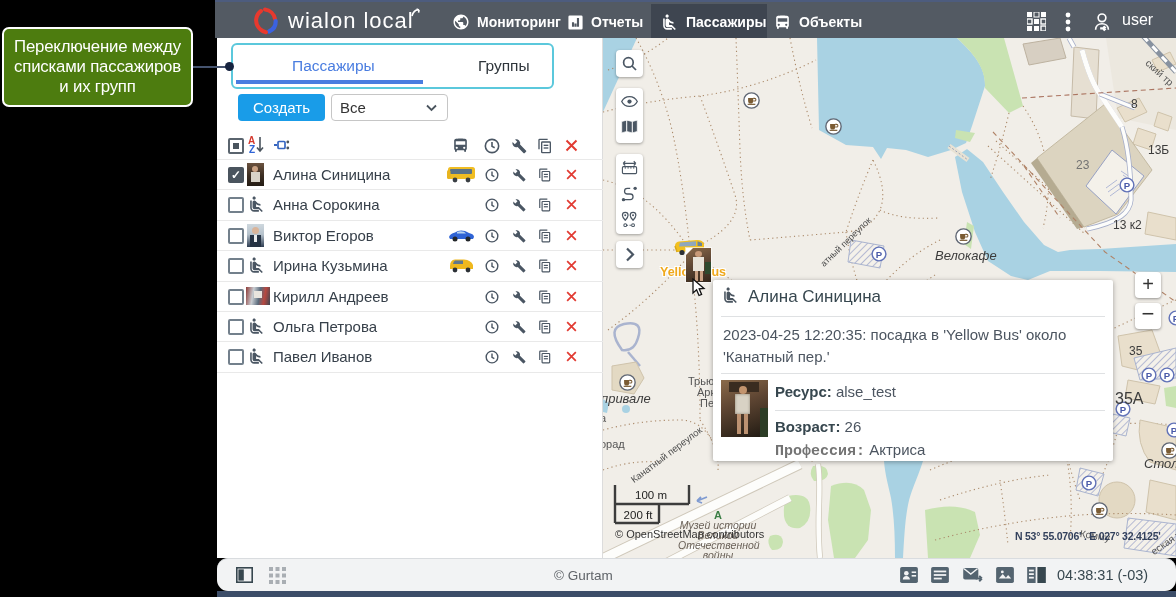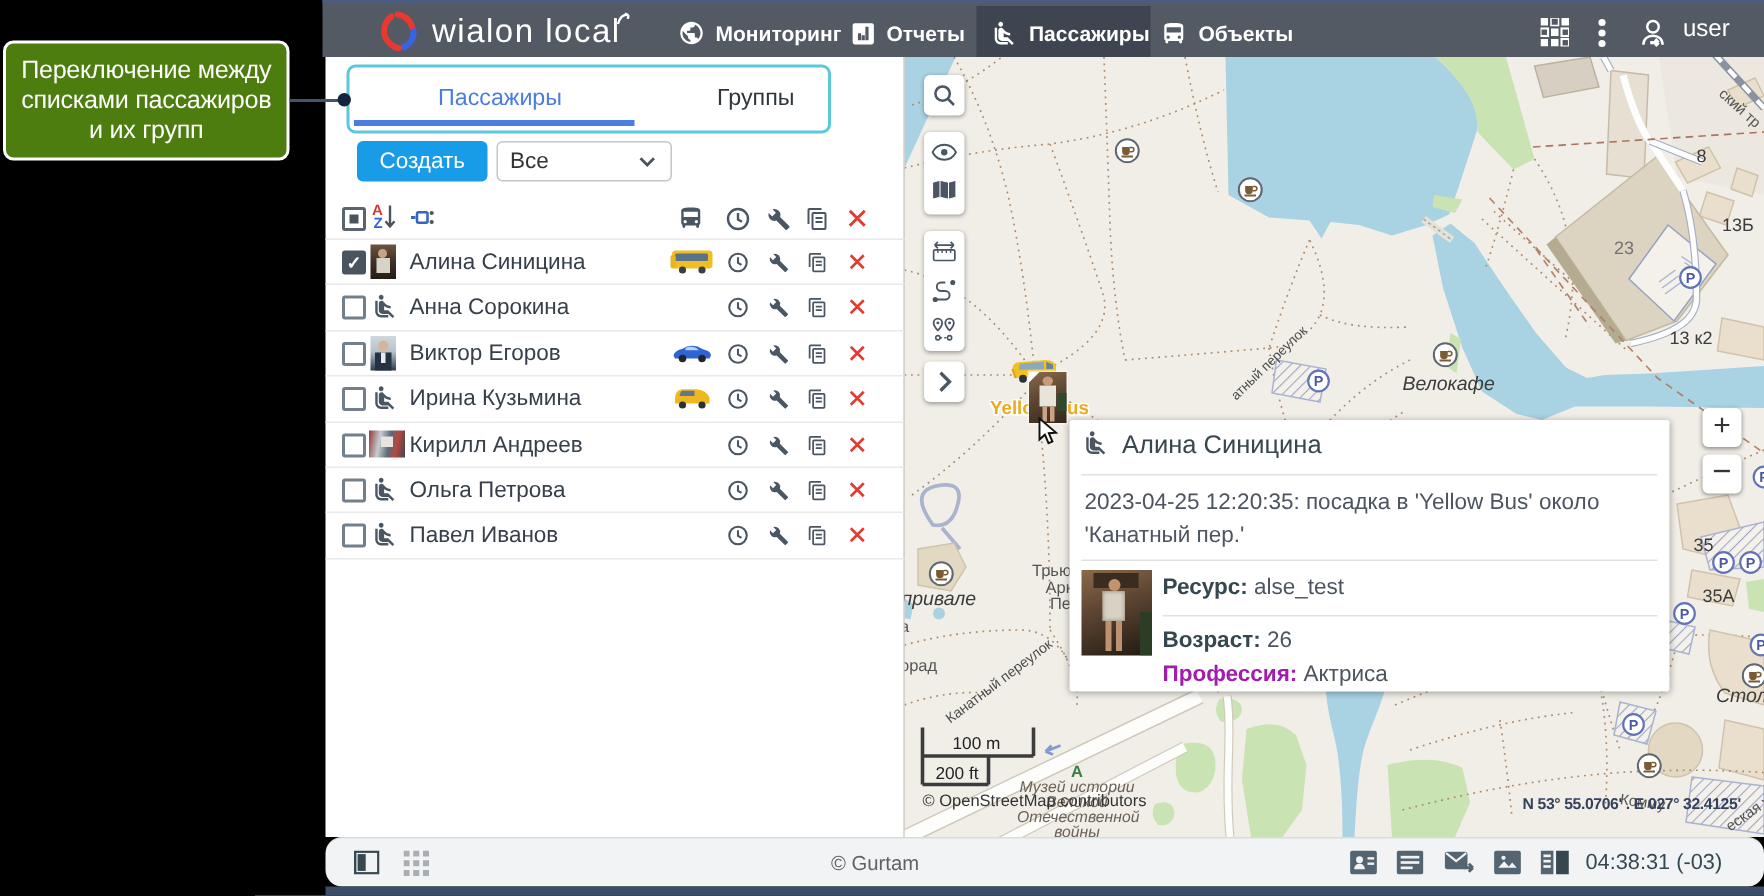--- a/index.html
+++ b/index.html
@@ -499,22 +499,22 @@
 <div class="abs" style="left:94px;top:348px;font-size:11px;color:#555;white-space:nowrap;">Арк</div>
 <div class="abs" style="left:97px;top:359px;font-size:11px;color:#555;white-space:nowrap;">Пе</div>
 <div class="abs" style="left:-3px;top:374px;font-size:11px;color:#555;white-space:nowrap;">а</div>
 <div class="abs" style="left:-3px;top:400px;font-size:11px;color:#555;white-space:nowrap;">орад</div>
 <div class="abs" style="left:29px;top:437px;font-size:9.5px;color:#4c4c4c;white-space:nowrap;transform:rotate(-37deg);transform-origin:0 50%;">Канатный переулок</div>
 <div class="abs" style="left:219px;top:222px;font-size:9px;color:#4c4c4c;white-space:nowrap;transform:rotate(-44deg);transform-origin:0 50%;">атный переулок</div>
 <div class="abs" style="left:473px;top:120px;font-size:12px;color:#737373;white-space:nowrap;">23</div>
 <div class="abs" style="left:528px;top:59px;font-size:12px;color:#3c3c3c;white-space:nowrap;">8</div>
 <div class="abs" style="left:545px;top:105px;font-size:12px;color:#3c3c3c;white-space:nowrap;">13Б</div>
 <div class="abs" style="left:510px;top:180px;font-size:12px;color:#3c3c3c;white-space:nowrap;">13 к2</div>
-<div class="abs" style="left:526px;top:306px;font-size:12px;color:#3c3c3c;white-space:nowrap;margin-top:12px;">35</div>
-<div class="abs" style="left:532px;top:352px;font-size:12px;color:#3c3c3c;white-space:nowrap;">35А</div>
+<div class="abs" style="left:526px;top:306px;font-size:12px;color:#3c3c3c;white-space:nowrap;">35</div>
+<div class="abs" style="left:512px;top:352px;font-size:16px;color:#3c3c3c;white-space:nowrap;">35А</div>
 <div class="abs" style="left:541px;top:418px;font-size:13px;color:#3c3c3c;white-space:nowrap;font-style:italic;">Столо</div>
 <div class="abs" style="left:477px;top:490px;font-size:10px;color:#555;white-space:nowrap;transform:rotate(8deg);transform-origin:0 50%;">Комму</div>
 <div class="abs" style="left:549px;top:509px;font-size:10px;color:#555;white-space:nowrap;transform:rotate(-35deg);transform-origin:0 50%;">еская ул</div>
 <div class="abs" style="left:544px;top:18px;font-size:10px;color:#555;white-space:nowrap;transform:rotate(42deg);transform-origin:0 50%;">ский тр</div>
 <div class="abs" style="left:75px;top:472px;width:80px;text-align:center;font-size:10.5px;font-style:italic;color:#6a6158;line-height:10px;"><span style="color:#3a7d44;font-weight:700;font-size:11px;font-style:normal;">A</span><br>Музей истории<br>Великой<br>Отечественной<br>войны</div>
 <div class="abs" style="left:12px;top:490px;font-size:11px;color:#333;">© OpenStreetMap contributors</div>
 <div class="abs" style="left:412px;top:492px;font-size:10.5px;font-weight:700;color:#33415c;letter-spacing:-0.25px;">N 53° 55.0706' . E 027° 32.4125'</div>
 <svg class="abs" style="left:10px;top:445px;" width="80" height="42" viewBox="0 0 80 42">
 <path d="M2,2 L2,40 M2,21 L76,21 M76,2 L76,21 M2,40 L46,40 M46,21 L46,40" stroke="#3c3c3c" stroke-width="2.4" fill="none"></path>
 <text x="38" y="16" text-anchor="middle" font-size="11.5" fill="#222" font-family="Liberation Sans">100 m</text>
@@ -595,21 +595,21 @@
 <div style="position:absolute;left:8px;top:2px;width:30px;height:10px;background:#3a2c20;"></div>
 <div style="position:absolute;left:18px;top:6px;width:8px;height:8px;border-radius:50%;background:#c2946e;"></div>
 <div style="position:absolute;left:14px;top:14px;width:15px;height:20px;background:#d8d2c4;box-shadow:inset 0 0 3px #8a8273;"></div>
 <div style="position:absolute;left:16px;top:34px;width:4px;height:20px;background:#bd9271;"></div>
 <div style="position:absolute;left:23px;top:34px;width:4px;height:20px;background:#bd9271;"></div>
 <div style="position:absolute;right:0;top:28px;width:8px;height:29px;background:#2c3d26;"></div>
         </div>
 <div style="position:absolute;left:62px;top:103px;font-size:15px;color:#4c5560;"><b style="color:#37474f;">Ресурс:</b> alse_test</div>
 <div style="position:absolute;left:62px;top:130px;width:330px;border-top:1px solid #dfe1e3;"></div>
 <div style="position:absolute;left:62px;top:138px;font-size:15px;color:#4c5560;"><b style="color:#37474f;">Возраст:</b> 26</div>
-<div style="position:absolute;left:62px;top:161px;font-size:15px;color:#4c5560;"><b style="color:#a21caf;">Профессия:</b> Актриса</div>
+<div style="position:absolute;left:62px;top:161px;font-size:15px;color:#4c5560;"><b style="color:#737373;font-family:Liberation Mono, monospace;">Профессия:</b> Актриса</div>
 </div>
 </div>
 
   <div id="statusbar" class="abs" style="left:217px;top:558px;width:959px;height:33px;background:#f2f3f4;border-top:1px solid #d9dcdf;box-sizing:border-box;border-radius:11px;">
 <svg style="position:absolute;left:19px;top:8px;" width="17" height="16" viewBox="0 0 17 16">
         <rect x="0.8" y="0.8" width="15.4" height="14.4" fill="none" stroke="#37474f" stroke-width="1.6"></rect>
         <rect x="2.4" y="2.4" width="5.4" height="11.2" fill="#37474f"></rect>
       </svg>
 <svg style="position:absolute;left:52px;top:8px;" width="17" height="17" viewBox="0 0 17 17">
         <g fill="#a9aeb3">

